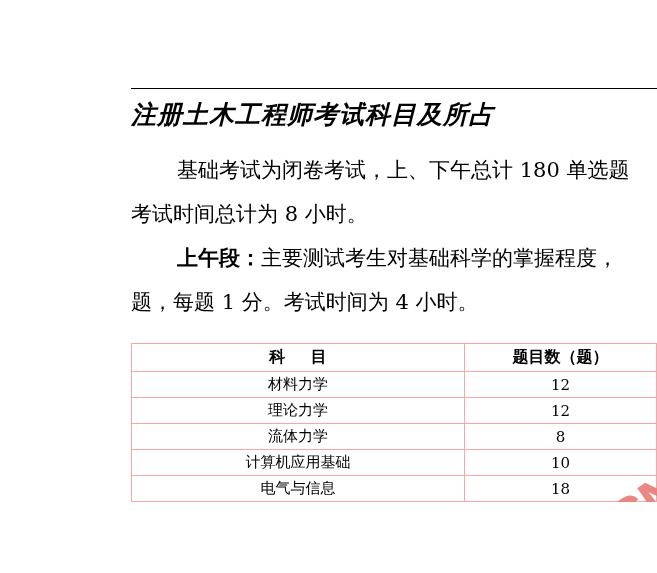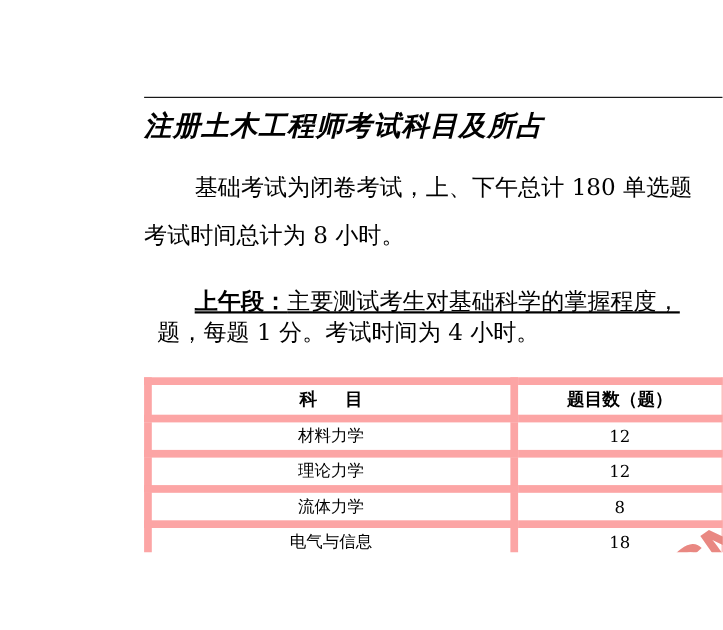--- a/index.html
+++ b/index.html
@@ -43,35 +43,35 @@
   }
   .para {
     position: absolute;
     font-size: 21px;
     line-height: 44px;
     white-space: nowrap;
     font-family: "DejaVu Serif", serif;
   }
   .p1-l1 { left: 177px; top: 148px; }
   .p1-l2 { left: 131px; top: 192px; }
-  .p2-l1 { left: 177px; top: 252px; text-decoration: underline; }
-  .p2-l2 { left: 131px; top: 280px; margin-left: 12px; }
+  .p2-l1 { left: 177px; top: 236px; }
+  .p2-l2 { left: 131px; top: 280px; }
   .bold-lead {
     font-weight: bold;
   }
   table.subject-table {
     position: absolute;
     left: 131px;
     top: 343px;
     width: 526px;
     border-collapse: collapse;
     table-layout: fixed;
   }
   table.subject-table td, table.subject-table th {
-    border: 7px solid #fca5a5;
+    border: 1px solid #fca5a5;
     text-align: center;
     font-size: 15px;
     height: 25px;
     padding: 0;
     font-family: "DejaVu Serif", serif;
     font-weight: normal;
   }
   table.subject-table th {
     font-weight: bold;
     height: 27px;
@@ -133,20 +133,24 @@
       </tr>
       <tr>
         <td>理论力学</td>
         <td>12</td>
       </tr>
       <tr>
         <td>流体力学</td>
         <td>8</td>
       </tr>
       <tr>
+        <td>计算机应用基础</td>
+        <td>10</td>
+      </tr>
+      <tr>
         <td>电气与信息</td>
         <td>18</td>
       </tr>
     </tbody>
   </table>
 
   <div class="watermark">SN</div>
 
 </div>
 

